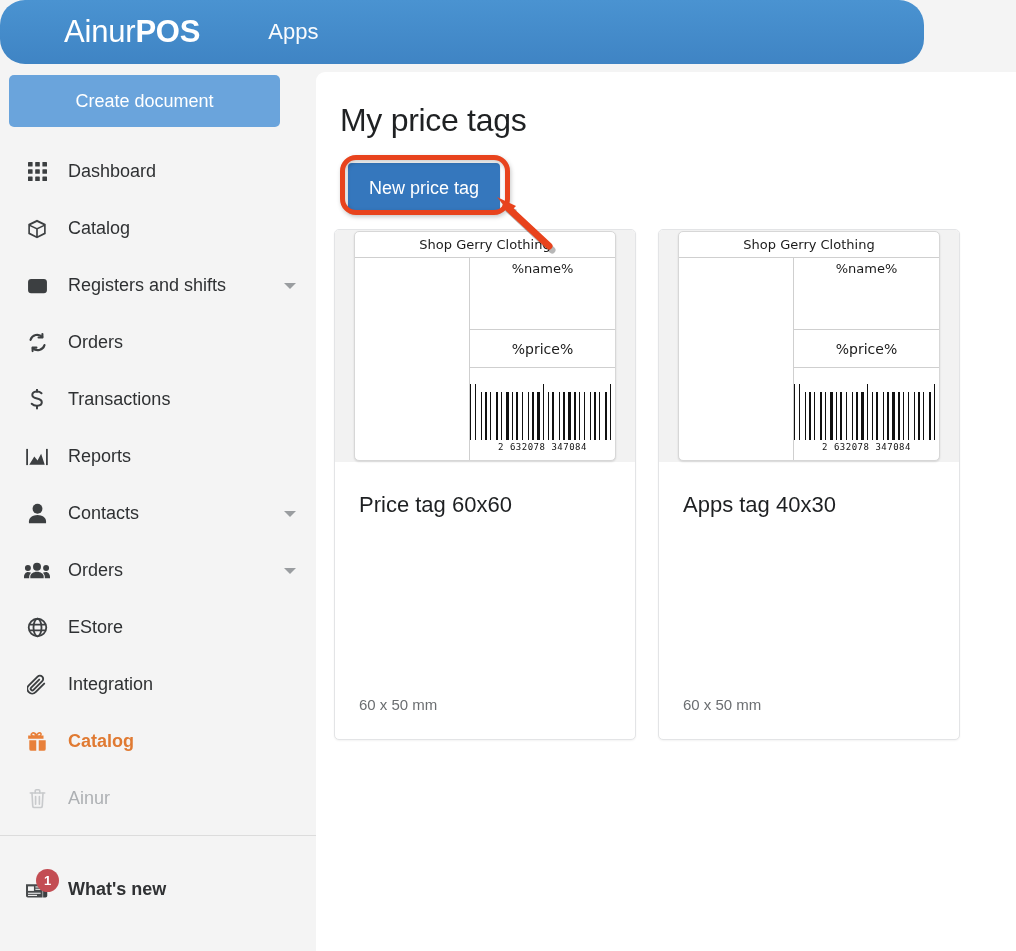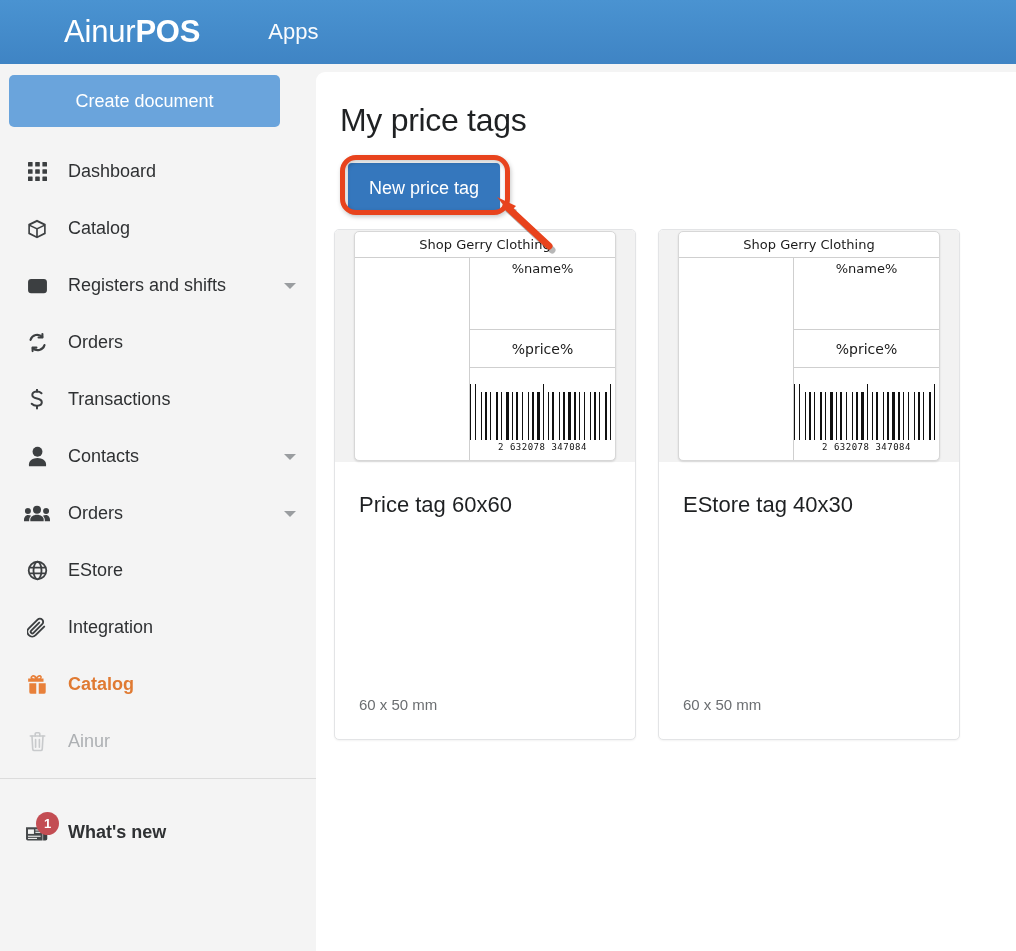--- a/index.html
+++ b/index.html
@@ -6,23 +6,23 @@
   html, body {
     width: 1016px; height: 951px;
     font-family: "Liberation Sans", sans-serif;
     background: #ffffff;
     overflow: hidden;
   }
   .app { position: relative; width: 1016px; height: 951px; background: #f4f4f4; }
 
   
   .header {
-    position: absolute; left: 0; top: 0; width: 1016px; height: 64px;
+    position: absolute; left: 0; top: 0; width: 924px; height: 64px;
     background: linear-gradient(to bottom, #4a93d1 0%, #3f84c4 100%);
-    display: flex; align-items: center;
+    display: flex; align-items: center; border-radius: 25px;
   }
   .brand {
     margin-left: 64px; font-size: 31px; color: #ffffff; letter-spacing: -0.2px;
     white-space: nowrap;
   }
   .brand .light { font-weight: 400; }
   .brand .bold { font-weight: 700; }
   .nav-apps {
     margin-left: 68px; font-size: 22px; color: #ffffff; font-weight: 400;
     opacity: 0.97; white-space: nowrap;
@@ -249,20 +249,30 @@
       <div class="menu-item">
         <span class="mi-icon">
           <svg width="16" height="22" viewBox="0 0 14 22" fill="none" stroke="currentColor" stroke-width="2" stroke-linecap="round">
             <path d="M11.5 4.2C10 2.8 8.3 2.3 6.3 2.5 3.8 2.8 2.3 4 2.3 5.9c0 2 1.8 2.9 4.7 3.6 3 .7 4.8 1.6 4.8 3.7 0 2-1.7 3.3-4.3 3.6-2.2.2-4.2-.4-5.8-2"></path>
             <path d="M7 0.6v2.2M7 17.2v2.4"></path>
           </svg>
         </span>
         <span class="mi-label">Transactions</span>
       </div>
 
+      <div class="menu-item">
+        <span class="mi-icon">
+          <svg width="22" height="18" viewBox="0 0 24 20" fill="currentColor">
+            <rect x="0" y="1" width="2" height="18"></rect>
+              <rect x="22" y="1" width="2" height="18"></rect>
+            <path d="M3.4 18.6 9 9.4l3.6 4.6 4-7.6 4 12.2z"></path>
+          </svg>
+        </span>
+        <span class="mi-label">Reports</span>
+      </div>
 
       <div class="menu-item">
         <span class="mi-icon">
           <svg width="19" height="21" viewBox="0 0 20 22" fill="currentColor">
             <circle cx="10" cy="6" r="5.2"></circle>
               <path d="M10 12.6c5 0 9 2.9 9 6.5v2.2H1v-2.2c0-3.6 4-6.5 9-6.5z"></path>
           </svg>
         </span>
         <span class="mi-label">Contacts</span>
         <span class="mi-caret"></span>
@@ -511,19 +521,19 @@
                       <i style="width: 1px; height: 56px; background: transparent;"></i>
                       <i style="width: 1px; height: 56px; background: rgb(17, 17, 17);"></i>
                       <i style="width: 2px; height: 56px; background: transparent;"></i>
                     </div>
                   <div class="barcode-digits">2  632078  347084</div>
                 </div>
               </div>
             </div>
           </div>
         </div>
-        <div class="card-title">EStore tag 40x30</div>
+        <div class="card-title">Apps tag 40x30</div>
         <div class="card-size">60 x 50 mm</div>
       </div>
 
     </div>
   </div>
 </div>
 
 </body></html>

